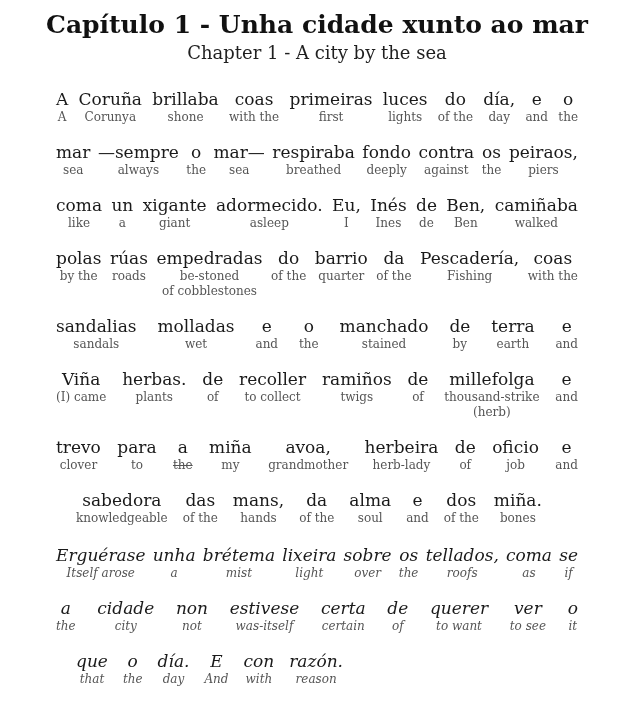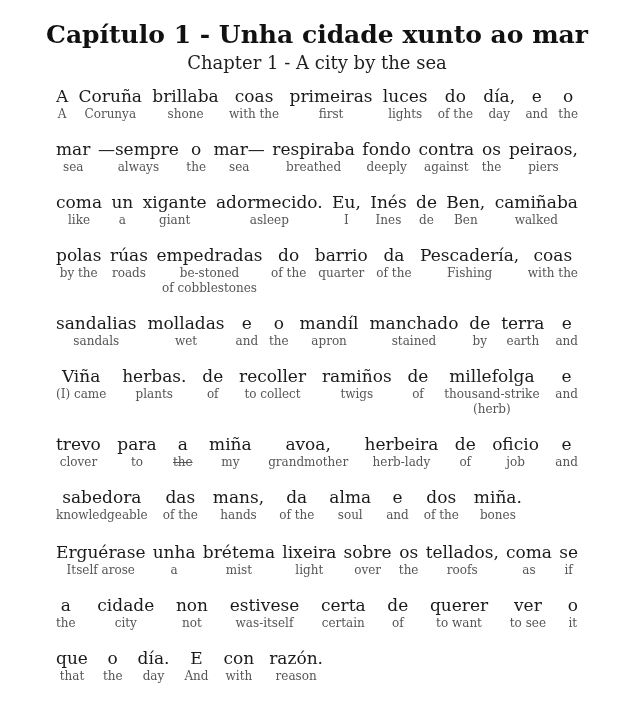--- a/index.html
+++ b/index.html
@@ -14,49 +14,51 @@
     color: #1a1a1a;
     overflow: hidden;
   }
   .page {
     padding-top: 8px;
   }
   .title {
     font-size: 25px;
     font-weight: bold;
     text-align: center;
-    margin: 12px 0 3px 0;
+    margin: 2px 0 3px 0;
     color: #111111;
     letter-spacing: 0px;
   }
   .subtitle {
     font-size: 18px;
     font-weight: normal;
     text-align: center;
-    margin: 0 0 12px 0;
+    margin: 0 0 25px 0;
     color: #1f1f1f;
   }
   .content {
     width: 522px;
     margin: 0 auto;
   }
   .paragraph + .paragraph {
     margin-top: 18px;
+    font-style: italic;
   }
   .line {
     display: flex;
     align-items: flex-start;
     margin-bottom: 16px;
   }
   .line.just {
     justify-content: space-between;
   }
   .line.nojust {
     justify-content: flex-start;
     gap: 15px;
+    margin-left: 20px;
   }
   .word {
     display: flex;
     flex-direction: column;
     align-items: center;
     flex-shrink: 0;
   }
   .gal {
     font-size: 17px;
     line-height: 22px;
@@ -246,24 +248,20 @@
           </span>
           <span class="word">
             <span class="gal">e</span>
             <span class="gloss">and</span>
           </span>
           <span class="word">
             <span class="gal">o</span>
             <span class="gloss">the</span>
           </span>
           <span class="word">
-            <span class="gal">mandíl</span>
-            <span class="gloss">apron</span>
-          </span>
-          <span class="word">
             <span class="gal">manchado</span>
             <span class="gloss">stained</span>
           </span>
           <span class="word">
             <span class="gal">de</span>
             <span class="gloss">by</span>
           </span>
           <span class="word">
             <span class="gal">terra</span>
             <span class="gloss">earth</span>

